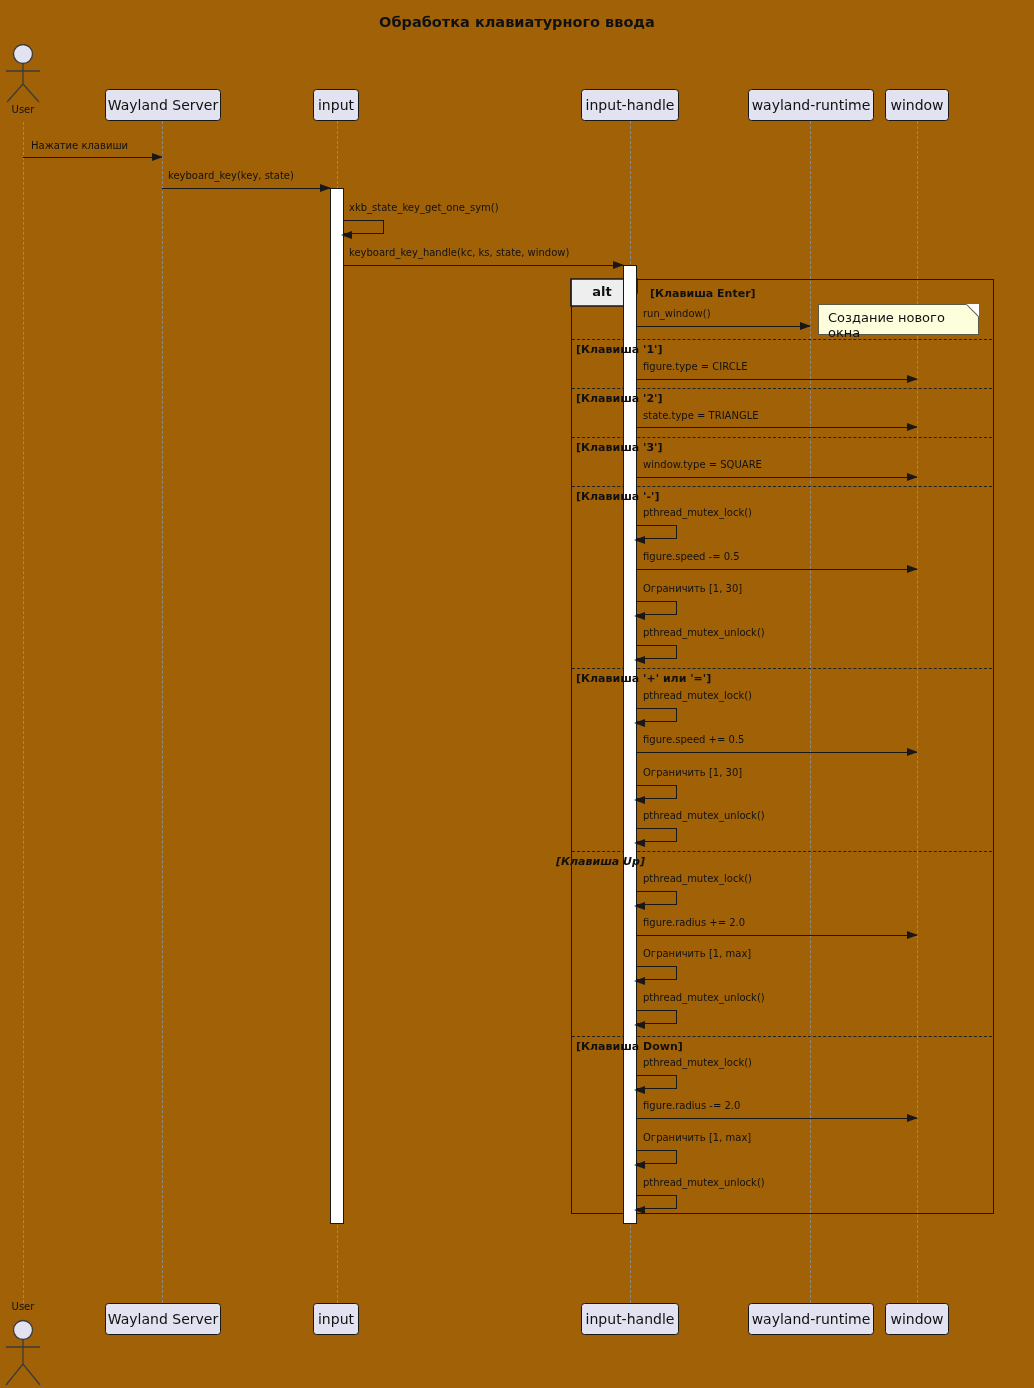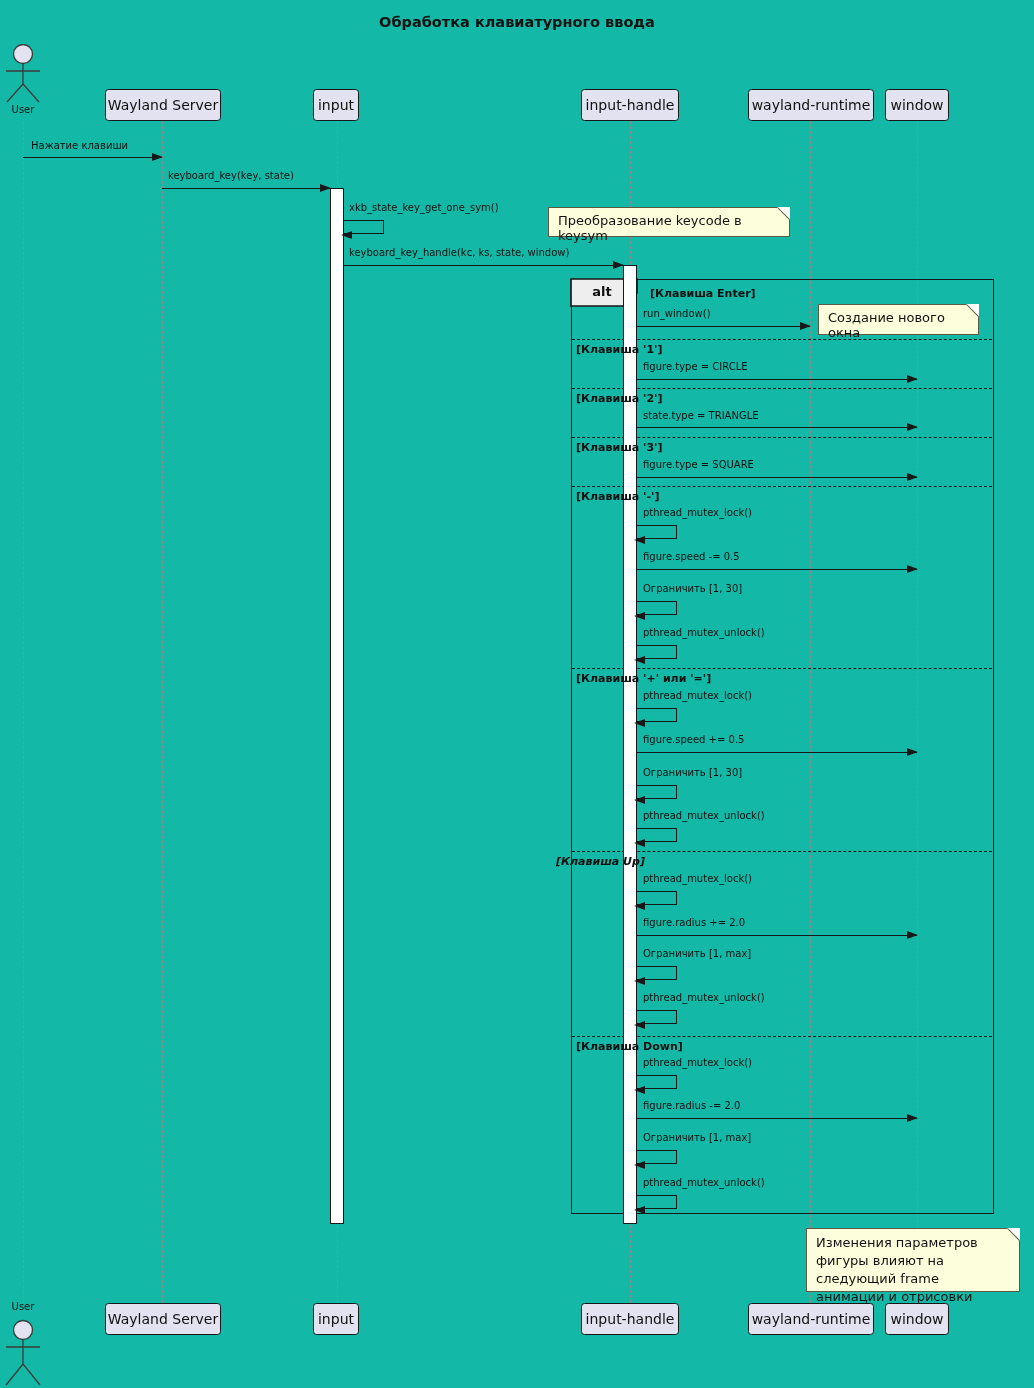--- a/index.html
+++ b/index.html
@@ -1,17 +1,17 @@
 <!DOCTYPE html>
 <html><head>
 <meta charset="utf-8">
 <style>
   html,body{margin:0;padding:0;background:#ffffff;}
   #canvas{
-    position:relative;width:1034px;height:1388px;background:#14b8a6;
+    position:relative;width:1034px;height:1388px;background:#a16207;
     font-family:"DejaVu Sans","Liberation Sans",sans-serif;color:#111;
     overflow:hidden;
   }
   .title{position:absolute;left:0;top:14px;width:1034px;text-align:center;
     font-size:14.5px;font-weight:bold;z-index:4;}
   .lifeline{position:absolute;width:0;border-left:1.1px dashed #8C8C8C;z-index:1;}
   .pbox{position:absolute;height:30px;background:#E2E2F0;border:1.4px solid #181818;
     border-radius:3.5px;display:flex;align-items:center;justify-content:center;
     font-size:14px;z-index:3;box-sizing:content-box;}
   .actor-label{position:absolute;text-align:center;font-size:10px;z-index:3;}
@@ -107,21 +107,21 @@
 
   <div class="msg" style="left:643px;top:308px;">run_window()</div>
   <div class="arrow" style="left:636px;top:326px;width:174px;"></div>
 
   <div class="msg" style="left:643px;top:361px;">figure.type = CIRCLE</div>
   <div class="arrow" style="left:636px;top:379px;width:281px;"></div>
 
   <div class="msg" style="left:643px;top:410px;">state.type = TRIANGLE</div>
   <div class="arrow" style="left:636px;top:427px;width:281px;"></div>
 
-  <div class="msg" style="left:643px;top:459px;">figure.type = SQUARE</div>
+  <div class="msg" style="left:643px;top:459px;">window.type = SQUARE</div>
   <div class="arrow" style="left:636px;top:477px;width:281px;"></div>
 
   <div class="msg" style="left:643px;top:507px;">pthread_mutex_lock()</div>
   <div class="self-loop" style="left:636px;top:525px;"></div>
   <div class="msg" style="left:643px;top:551px;">figure.speed -= 0.5</div>
   <div class="arrow" style="left:636px;top:569px;width:281px;"></div>
   <div class="msg" style="left:643px;top:583px;">Ограничить [1, 30]</div>
   <div class="self-loop" style="left:636px;top:601px;"></div>
   <div class="msg" style="left:643px;top:627px;">pthread_mutex_unlock()</div>
   <div class="self-loop" style="left:636px;top:645px;"></div>
@@ -146,37 +146,27 @@
 
   <div class="msg" style="left:643px;top:1057px;">pthread_mutex_lock()</div>
   <div class="self-loop" style="left:636px;top:1075px;"></div>
   <div class="msg" style="left:643px;top:1100px;">figure.radius -= 2.0</div>
   <div class="arrow" style="left:636px;top:1118px;width:281px;"></div>
   <div class="msg" style="left:643px;top:1132px;">Ограничить [1, max]</div>
   <div class="self-loop" style="left:636px;top:1150px;"></div>
   <div class="msg" style="left:643px;top:1177px;">pthread_mutex_unlock()</div>
   <div class="self-loop" style="left:636px;top:1195px;"></div>
 
-  <div class="note" style="left:548px;top:207px;width:242px;height:30px;">
-    <span class="note-fold"></span>
-    <span class="note-fold-line"></span>
-    <span class="note-body">Преобразование keycode в keysym</span>
-  </div>
 
   <div class="note" style="left:818px;top:304px;width:161px;height:31px;">
     <span class="note-fold"></span>
     <span class="note-fold-line"></span>
     <span class="note-body">Создание нового окна</span>
   </div>
 
-  <div class="note" style="left:806px;top:1228px;width:214px;height:64px;line-height:18px;">
-    <span class="note-fold"></span>
-    <span class="note-fold-line"></span>
-    <span class="note-body">Изменения параметров фигуры влияют на следующий frame анимации и отрисовки</span>
-  </div>
 
   <div class="actor-label" style="left:0;top:1301px;width:46px;">User</div>
   <svg class="actor-svg" style="left:0;top:1319px;" width="46" height="69" viewBox="0 0 46 69">
     <circle cx="23" cy="11" r="9.5" fill="#E2E2F0" stroke="#3b3b3b" stroke-width="1.3"></circle>
     <line x1="23" y1="20.5" x2="23" y2="45" stroke="#3b3b3b" stroke-width="1.3"></line>
     <line x1="6" y1="28" x2="40" y2="28" stroke="#3b3b3b" stroke-width="1.3"></line>
     <line x1="23" y1="45" x2="6" y2="66" stroke="#3b3b3b" stroke-width="1.3"></line>
     <line x1="23" y1="45" x2="40" y2="66" stroke="#3b3b3b" stroke-width="1.3"></line>
   </svg>
 

